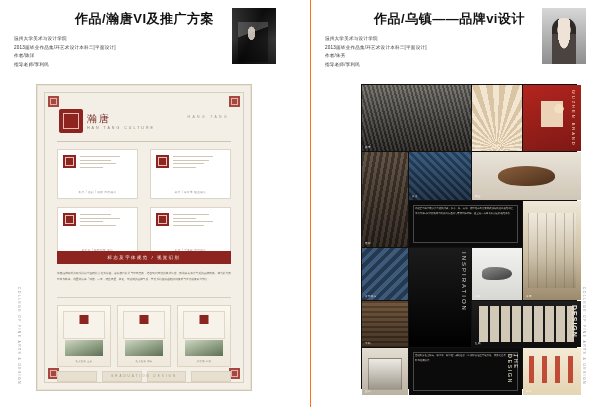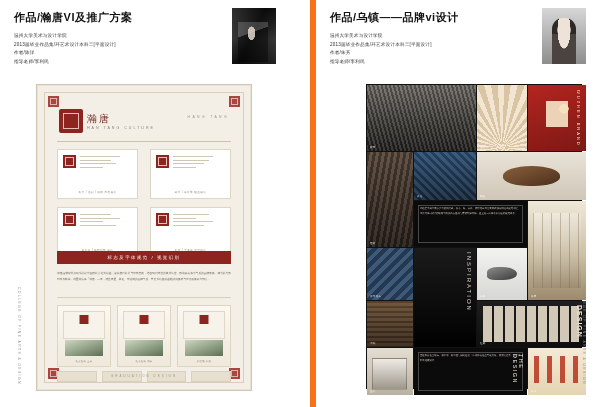--- a/index.html
+++ b/index.html
@@ -20,37 +20,38 @@
     display: flex;
   }
   .page {
     position: relative;
     width: 300px;
     height: 407px;
     box-sizing: border-box;
     background: #ffffff;
   }
   .page-right {
-    border-left: 6px solid #f97316;
+    border-left: 1px solid #f97316;
     margin-left: 20px;
   }
 
   
   .hdr {
     position: absolute;
     left: 14px;
     top: 10px;
     width: 200px;
   }
   .hdr-title {
-    font-size: 11px;
+    font-size: 13px;
     font-weight: bold;
     color: #111;
     letter-spacing: .5px;
     margin-bottom: 7px;
+    text-align: right;
   }
   .hdr-line {
     font-size: 4.6px;
     color: #333;
     line-height: 1.9;
     letter-spacing: .2px;
   }
 
   
   .hdr-photo {

